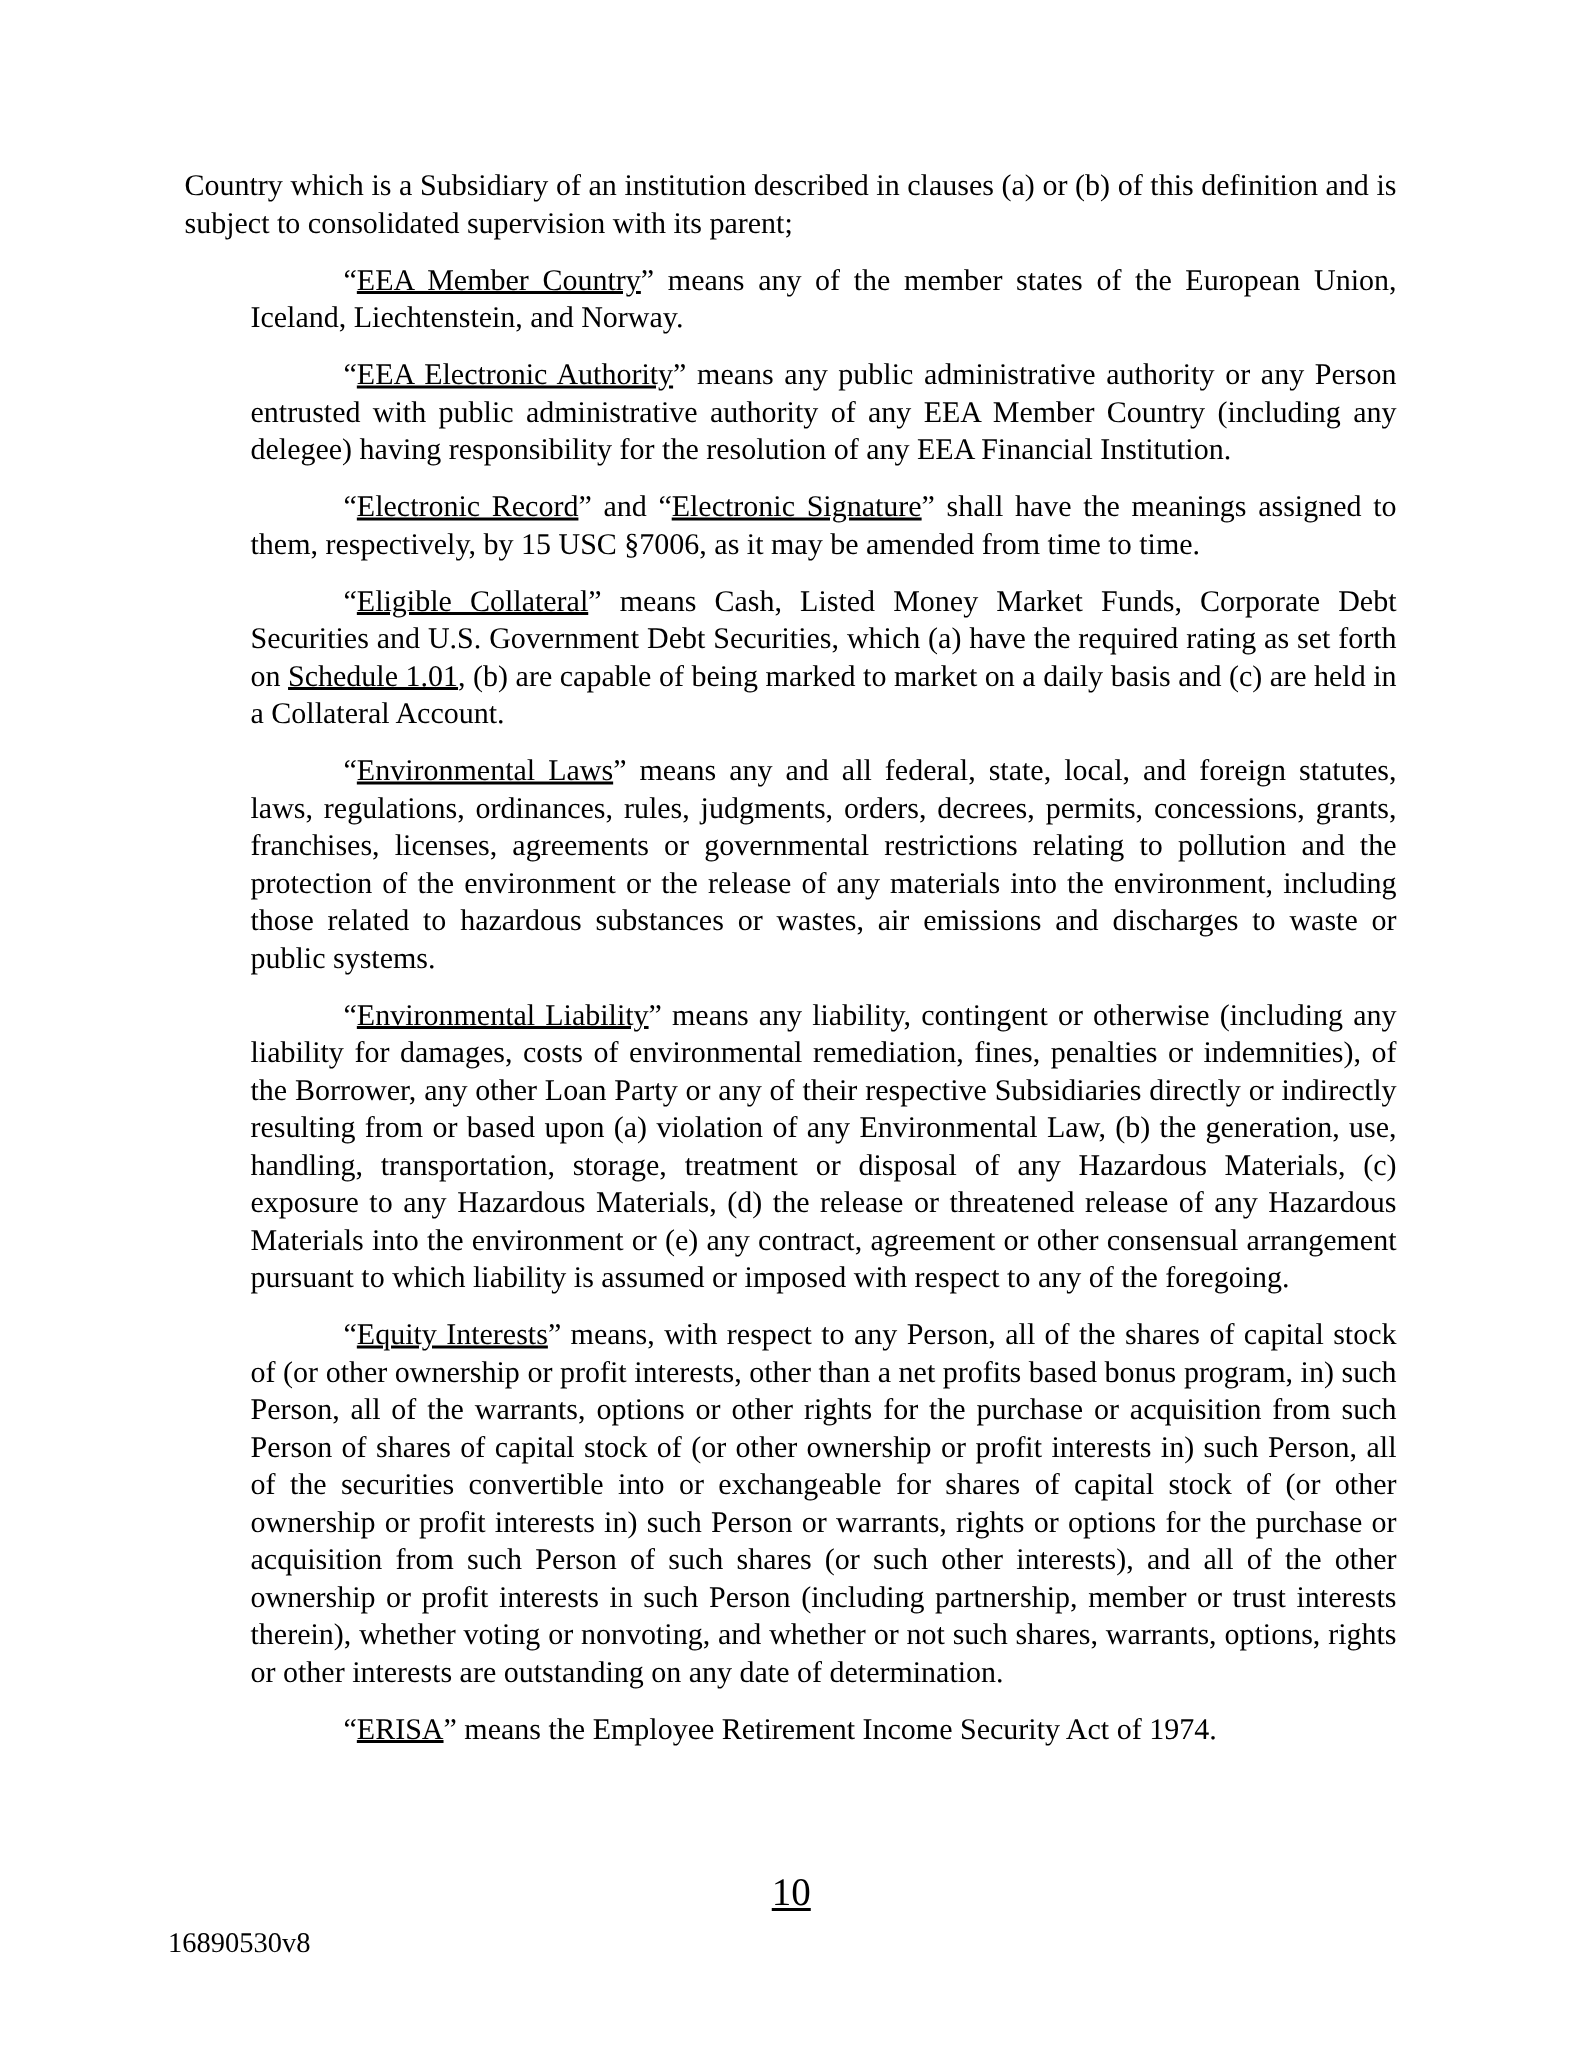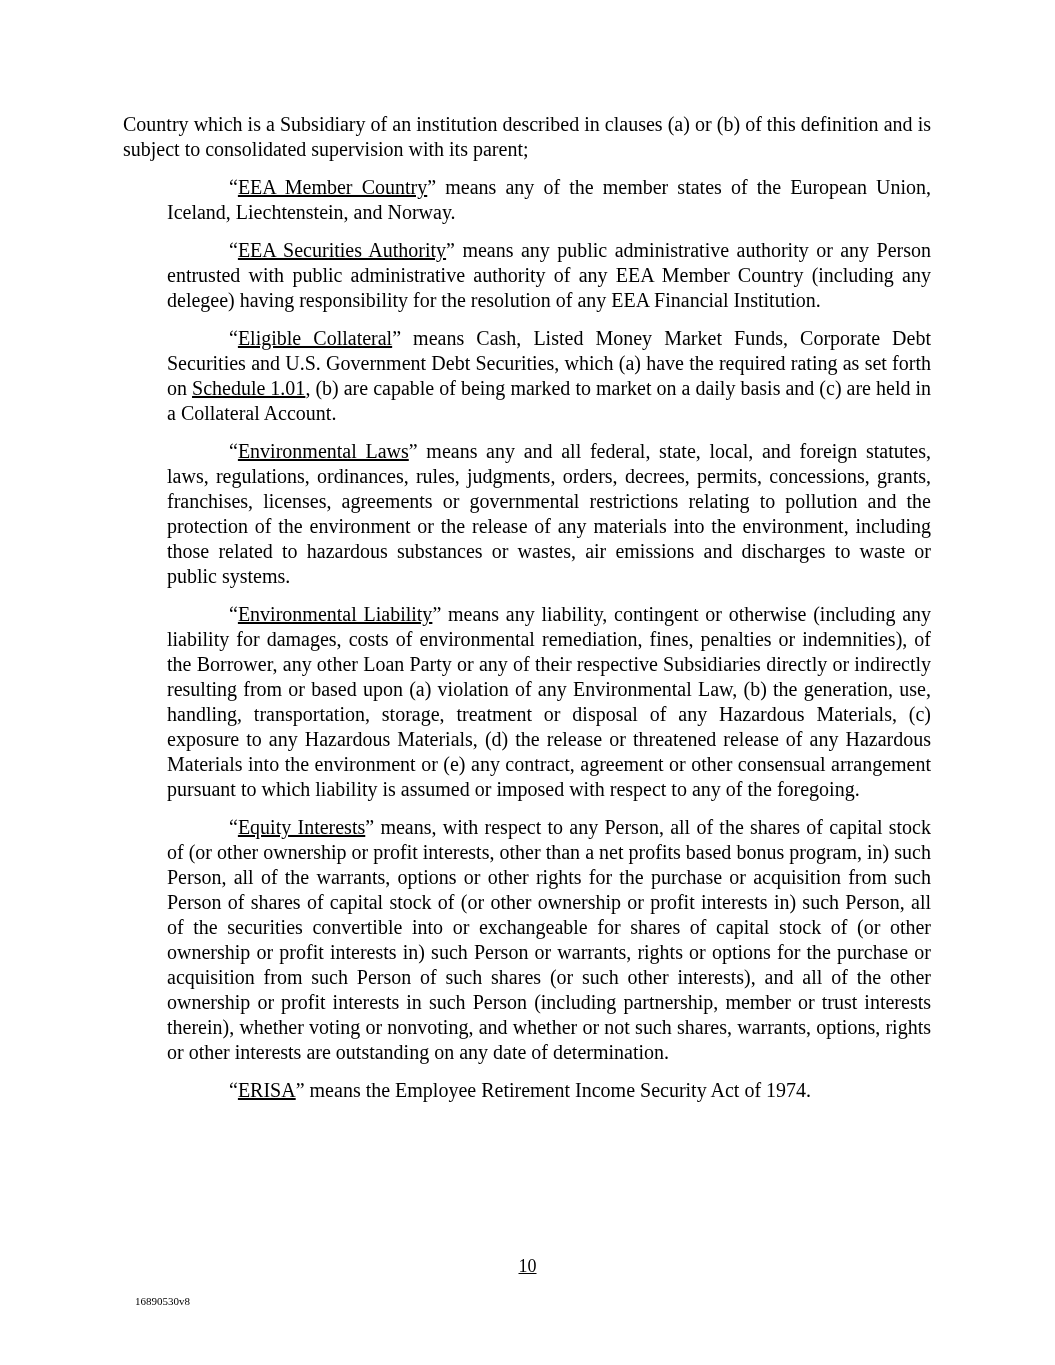--- a/index.html
+++ b/index.html
@@ -31,38 +31,39 @@
   }
   .u {
     text-decoration: underline;
   }
   .page-number {
     position: absolute;
     bottom: 88px;
     left: 0;
     width: 100%;
     text-align: center;
-    font-size: 18px;
+    font-size: 26px;
     text-decoration: underline;
   }
   .doc-id {
     position: absolute;
-    left: 135px;
+    left: 112px;
     bottom: 58px;
-    font-size: 11px;
+    font-size: 19px;
   }
 </style>
 </head>
 <body>
 
 <div class="page">
   <div class="content">
       <p class="para"><span>Country which is a Subsidiary of an institution described in clauses (a) or (b) of this definition and is subject to consolidated supervision with its parent;</span></p>
       <p class="para indent"><span>“</span><span class="u">EEA Member Country</span><span>” means any of the member states of the European Union, Iceland, Liechtenstein, and Norway.</span></p>
-      <p class="para indent"><span>“</span><span class="u">EEA Securities Authority</span><span>” means any public administrative authority or any Person entrusted with public administrative authority of any EEA Member Country (including any delegee) having responsibility for the resolution of any EEA Financial Institution.</span></p>
+      <p class="para indent"><span>“</span><span class="u">EEA Electronic Authority</span><span>” means any public administrative authority or any Person entrusted with public administrative authority of any EEA Member Country (including any delegee) having responsibility for the resolution of any EEA Financial Institution.</span></p>
+      <p class="para indent"><span>“</span><span class="u">Electronic Record</span><span>” and “</span><span class="u">Electronic Signature</span><span>” shall have the meanings assigned to them, respectively, by 15 USC §7006, as it may be amended from time to time.</span></p>
       <p class="para indent"><span>“</span><span class="u">Eligible Collateral</span><span>” means Cash, Listed Money Market Funds, Corporate Debt Securities and U.S. Government Debt Securities, which (a) have the required rating as set forth on </span><span class="u">Schedule 1.01</span><span>, (b) are capable of being marked to market on a daily basis and (c) are held in a Collateral Account.</span></p>
       <p class="para indent"><span>“</span><span class="u">Environmental Laws</span><span>” means any and all federal, state, local, and foreign statutes, laws, regulations, ordinances, rules, judgments, orders, decrees, permits, concessions, grants, franchises, licenses, agreements or governmental restrictions relating to pollution and the protection of the environment or the release of any materials into the environment, including those related to hazardous substances or wastes, air emissions and discharges to waste or public systems.</span></p>
       <p class="para indent"><span>“</span><span class="u">Environmental Liability</span><span>” means any liability, contingent or otherwise (including any liability for damages, costs of environmental remediation, fines, penalties or indemnities), of the Borrower, any other Loan Party or any of their respective Subsidiaries directly or indirectly resulting from or based upon (a) violation of any Environmental Law, (b) the generation, use, handling, transportation, storage, treatment or disposal of any Hazardous Materials, (c) exposure to any Hazardous Materials, (d) the release or threatened release of any Hazardous Materials into the environment or (e) any contract, agreement or other consensual arrangement pursuant to which liability is assumed or imposed with respect to any of the foregoing.</span></p>
       <p class="para indent"><span>“</span><span class="u">Equity Interests</span><span>” means, with respect to any Person, all of the shares of capital stock of (or other ownership or profit interests, other than a net profits based bonus program, in) such Person, all of the warrants, options or other rights for the purchase or acquisition from such Person of shares of capital stock of (or other ownership or profit interests in) such Person, all of the securities convertible into or exchangeable for shares of capital stock of (or other ownership or profit interests in) such Person or warrants, rights or options for the purchase or acquisition from such Person of such shares (or such other interests), and all of the other ownership or profit interests in such Person (including partnership, member or trust interests therein), whether voting or nonvoting, and whether or not such shares, warrants, options, rights or other interests are outstanding on any date of determination.</span></p>
       <p class="para indent"><span>“</span><span class="u">ERISA</span><span>” means the Employee Retirement Income Security Act of 1974.</span></p>
     </div>
   <div class="page-number">10</div>
   <div class="doc-id">16890530v8</div>
 </div>
 

